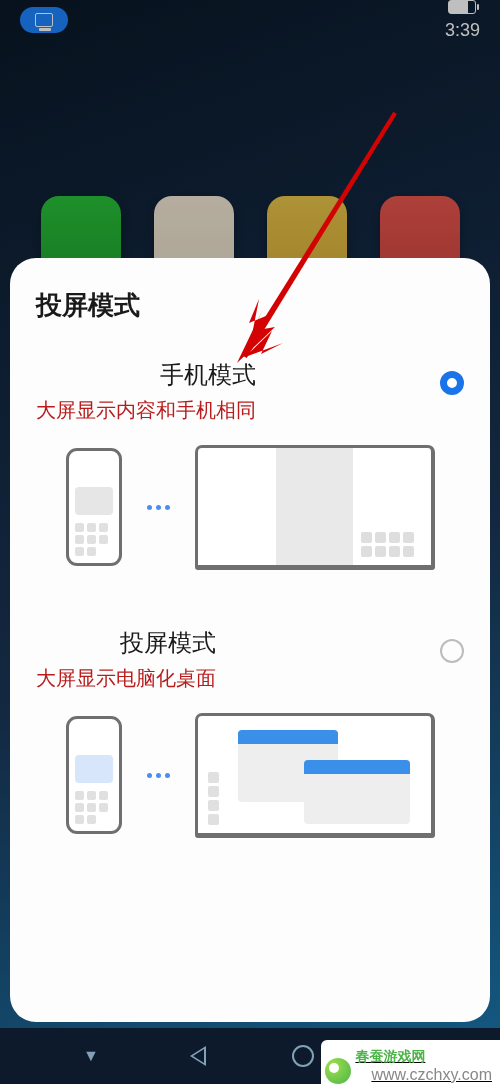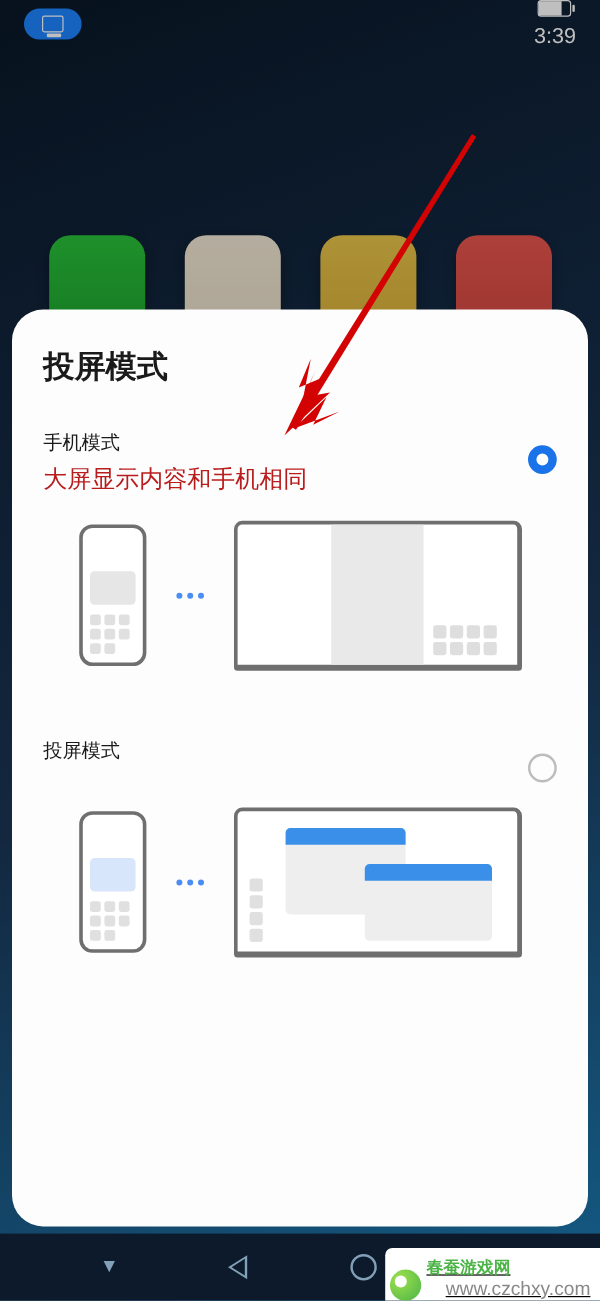--- a/index.html
+++ b/index.html
@@ -105,24 +105,25 @@
   .option {
     padding-bottom: 16px;
   }
   .option-header {
     display: flex;
     align-items: flex-start;
     justify-content: space-between;
   }
   .opt-left {}
   .opt-title {
-    font-size: 16px;
+    font-size: 24px;
     color: #1a1a1a;
     font-weight: 500;
     margin-bottom: 6px;
+    text-align: right;
   }
   .opt-sub {
     font-size: 20px;
     color: #b91c1c;
   }
   .radio {
     width: 24px; height: 24px;
     border-radius: 50%;
     border: 2px solid #bcbcbc;
     margin-top: 12px;
@@ -364,20 +365,21 @@
       </div>
     </div>
   </div>
 
   <div class="separator"></div>
 
   <div class="option">
     <div class="option-header">
       <div class="opt-left">
         <div class="opt-title">投屏模式</div>
+        <div class="opt-sub">大屏显示电脑化桌面</div>
       </div>
       <div class="radio"></div>
     </div>
     <div class="illus">
       <div class="phone blue">
         <div class="p-bar"></div>
         <div class="p-grid">
             <span></span>
             <span></span>
             <span></span>

